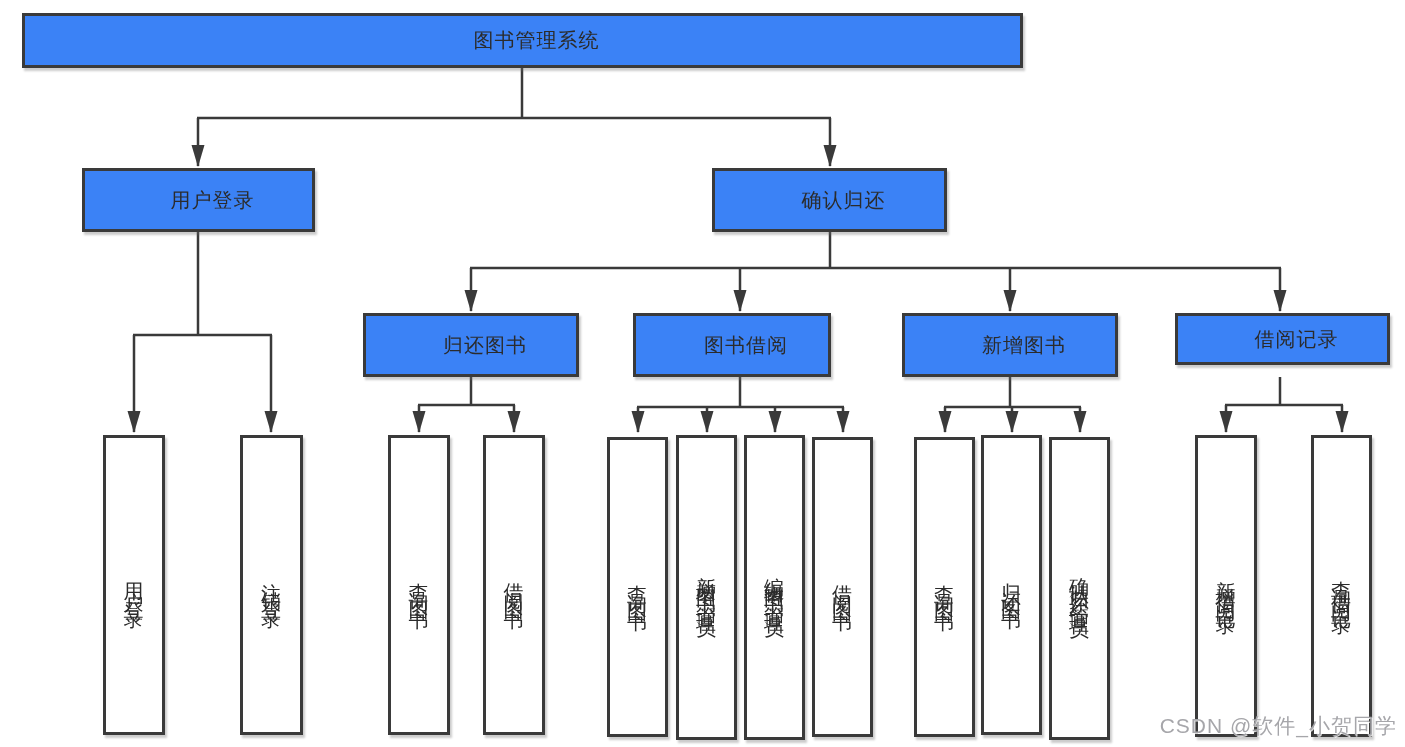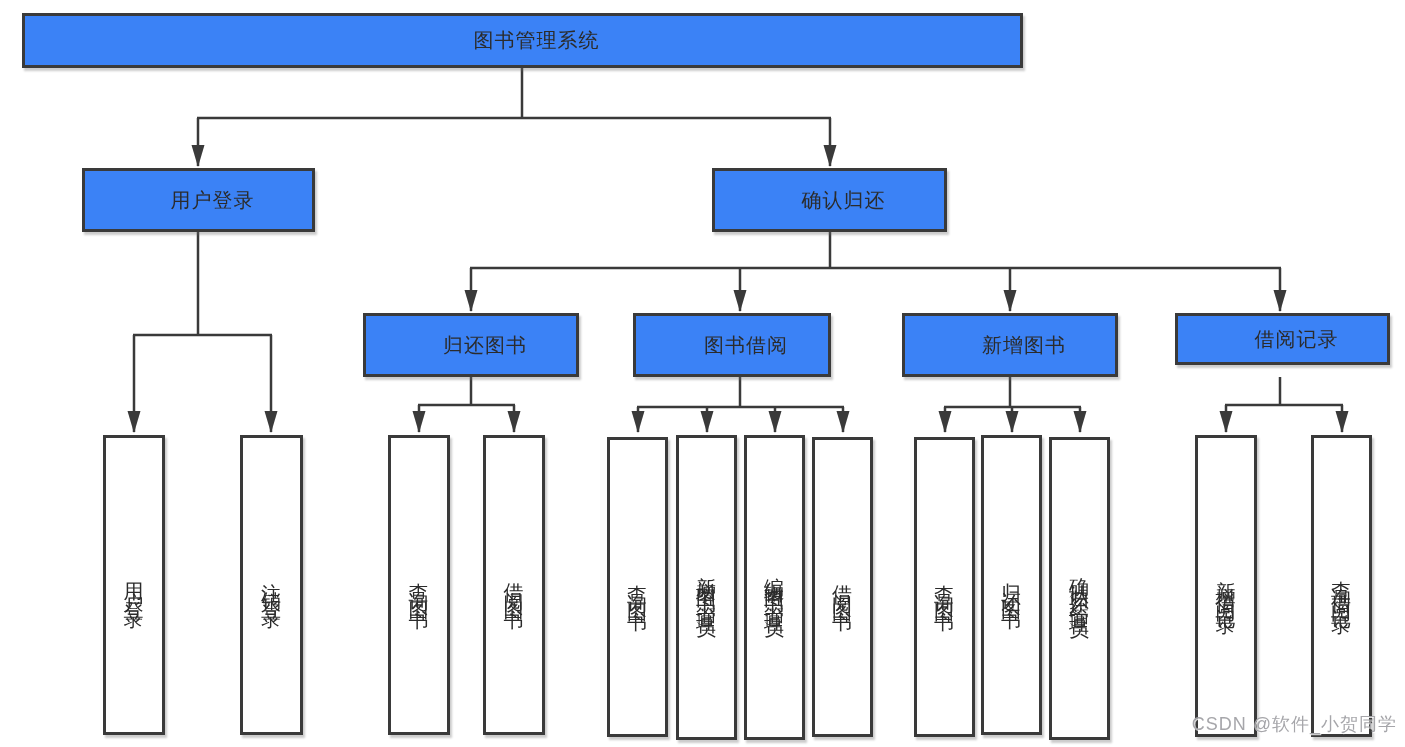--- a/index.html
+++ b/index.html
@@ -32,21 +32,21 @@
     writing-mode:vertical-rl;
     text-orientation:mixed;
     font-size:20px;color:#2b2b2b;
     letter-spacing:9px;
     box-shadow:2px 3px 2px rgba(110,110,110,0.35);
     line-height:1;
   }
   .watermark{
     position:absolute;
     right:8px;top:712px;
-    font-size:18px;
+    font-size:21px;
     color:#a6a6aa;
     text-shadow:1px 1px 0 rgba(255,255,255,0.8);
     letter-spacing:1px;
   }
 </style>
 </head>
 <body>
 
 <div id="canvas">
 

